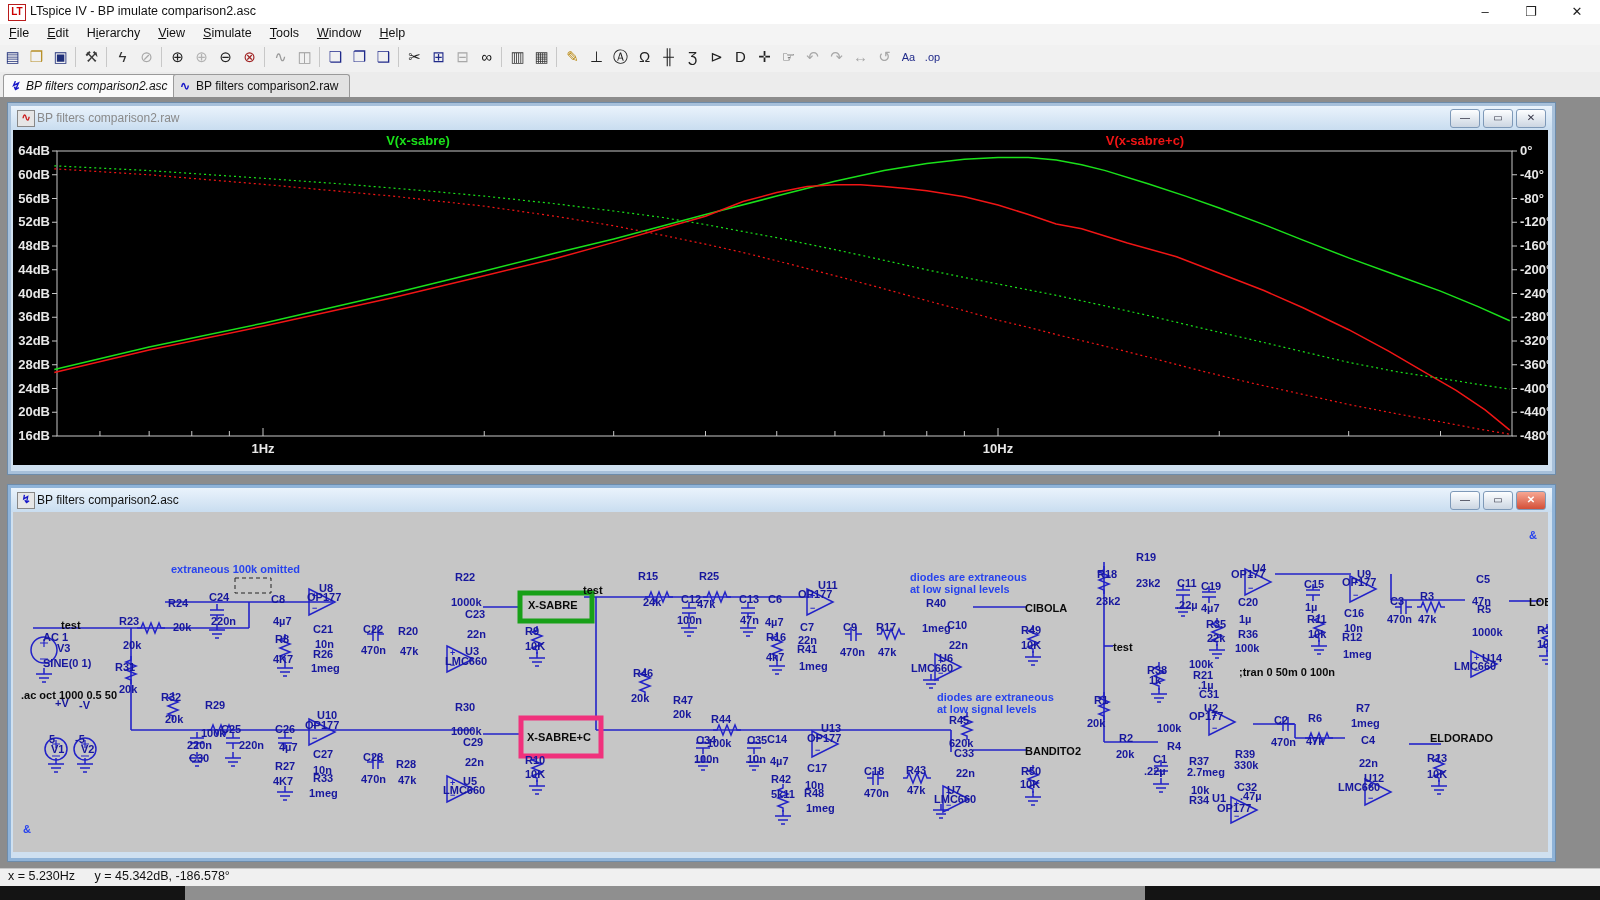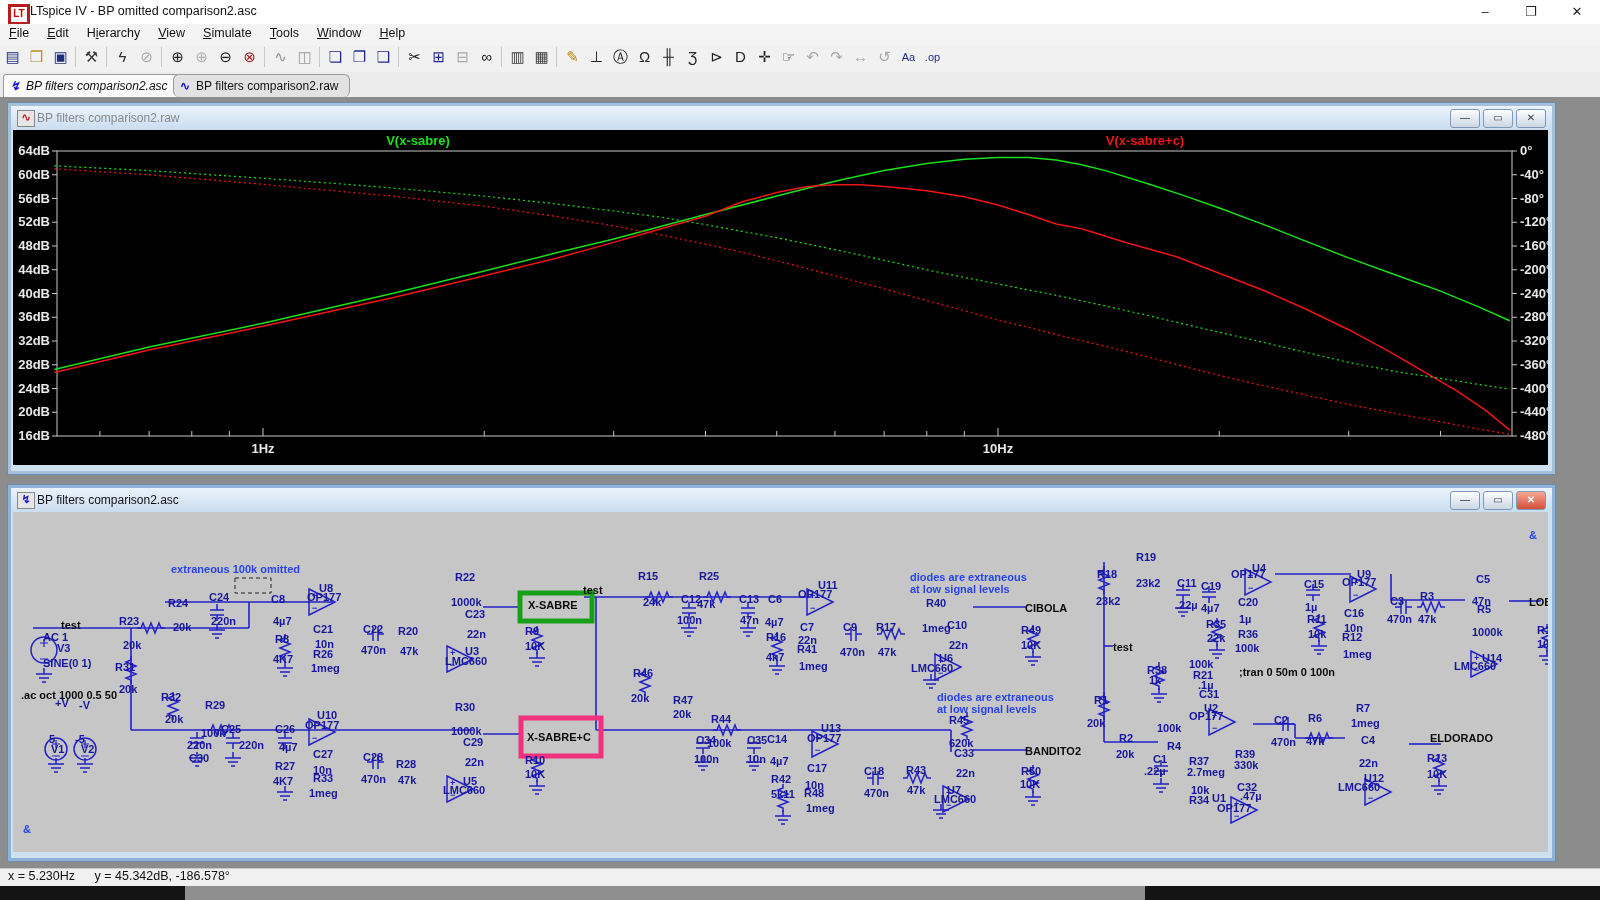--- a/index.html
+++ b/index.html
@@ -1,20 +1,20 @@
 <!DOCTYPE html>
 <html><head>
 <meta charset="utf-8">
 <style>
   html,body{margin:0;padding:0;width:1600px;height:900px;overflow:hidden;
     font-family:"Liberation Sans",sans-serif;-webkit-font-smoothing:antialiased;}
   .titlebar{position:absolute;left:0;top:0;width:1600px;height:24px;background:#ffffff;
     border-bottom:1px solid #e2e2e2;font-size:12.5px;color:#111;}
   .titlebar .apptitle{position:absolute;left:30px;top:4px;}
-  .logo{position:absolute;left:8px;top:4px;width:16px;height:15px;border:3px solid #b91c1c;
+  .logo{position:absolute;left:8px;top:4px;width:16px;height:15px;border:1px solid #b91c1c;
     color:#c00;font-weight:bold;font-size:10px;line-height:13px;text-align:center;}
   .winctl{position:absolute;top:0;height:24px;width:46px;text-align:center;line-height:24px;
     font-size:13px;color:#222;}
   .menubar{position:absolute;left:0;top:24px;width:1600px;height:21px;background:#f4f4f4;
     border-bottom:1px solid #d8d8d8;font-size:12.5px;color:#111;}
   .menubar .mi{display:inline-block;padding:2px 9px;}
   .toolbar{position:absolute;left:0;top:45px;width:1600px;height:27px;background:#f1f1f1;
     border-bottom:1px solid #cfcfcf;}
   .tbi{display:inline-block;width:23px;height:22px;margin:1px 0 0 1px;text-align:center;
     line-height:22px;font-size:15px;vertical-align:top;}
@@ -42,31 +42,31 @@
   .bottomstrip .seg{position:absolute;left:185px;top:0;width:960px;height:14px;background:#8f8f8f;}
   svg text{font-family:"Liberation Sans",sans-serif;}
   .axlab{font-size:13px;font-weight:bold;fill:#e8e8e8;}
   .leg{font-size:13px;font-weight:bold;}
 </style>
 </head>
 <body>
 
 <div class="titlebar">
   <div class="logo">LT</div>
-  <div class="apptitle">LTspice IV - BP omitted comparison2.asc</div>
+  <div class="apptitle">LTspice IV - BP imulate comparison2.asc</div>
   <div class="winctl" style="right:92px">–</div>
   <div class="winctl" style="right:46px">❐</div>
   <div class="winctl" style="right:0">✕</div>
 </div>
 
 <div class="menubar" id="menubar"><span class="mi"><u>F</u>ile</span><span class="mi"><u>E</u>dit</span><span class="mi">H<u>i</u>erarchy</span><span class="mi"><u>V</u>iew</span><span class="mi"><u>S</u>imulate</span><span class="mi"><u>T</u>ools</span><span class="mi"><u>W</u>indow</span><span class="mi"><u>H</u>elp</span></div>
 <div class="toolbar" id="toolbar"><span class="tbi" style="color: rgb(32, 48, 122);">▤</span><span class="tbi" style="color: rgb(184, 145, 42);">❒</span><span class="tbi" style="color: rgb(32, 48, 122);">▣</span><span class="tbsep"></span><span class="tbi" style="color: rgb(58, 58, 58);">⚒</span><span class="tbsep"></span><span class="tbi" style="color: rgb(51, 51, 51);">ϟ</span><span class="tbi" style="color: rgb(168, 168, 168);">⊘</span><span class="tbsep"></span><span class="tbi" style="color: rgb(34, 34, 34);">⊕</span><span class="tbi" style="color: rgb(178, 178, 178);">⊕</span><span class="tbi" style="color: rgb(34, 34, 34);">⊖</span><span class="tbi" style="color: rgb(160, 34, 34);">⊗</span><span class="tbsep"></span><span class="tbi" style="color: rgb(154, 154, 154);">∿</span><span class="tbi" style="color: rgb(154, 154, 154);">◫</span><span class="tbsep"></span><span class="tbi" style="color: rgb(32, 42, 138);">❏</span><span class="tbi" style="color: rgb(32, 42, 138);">❐</span><span class="tbi" style="color: rgb(32, 42, 138);">❑</span><span class="tbsep"></span><span class="tbi" style="color: rgb(34, 34, 34);">✂</span><span class="tbi" style="color: rgb(32, 42, 138);">⊞</span><span class="tbi" style="color: rgb(168, 168, 168);">⊟</span><span class="tbi" style="color: rgb(17, 17, 17);">∞</span><span class="tbsep"></span><span class="tbi" style="color: rgb(58, 58, 58);">▥</span><span class="tbi" style="color: rgb(58, 58, 58);">▦</span><span class="tbsep"></span><span class="tbi" style="color: rgb(184, 134, 11);">✎</span><span class="tbi" style="color: rgb(34, 34, 34);">⊥</span><span class="tbi" style="color: rgb(34, 34, 34);">Ⓐ</span><span class="tbi" style="color: rgb(34, 34, 34);">Ω</span><span class="tbi" style="color: rgb(34, 34, 34);">╫</span><span class="tbi" style="color: rgb(34, 34, 34);">Ʒ</span><span class="tbi" style="color: rgb(34, 34, 34);">⊳</span><span class="tbi" style="color: rgb(34, 34, 34);">D</span><span class="tbi" style="color: rgb(34, 34, 34);">✛</span><span class="tbi" style="color: rgb(34, 34, 34);">☞</span><span class="tbi" style="color: rgb(168, 168, 168);">↶</span><span class="tbi" style="color: rgb(168, 168, 168);">↷</span><span class="tbi" style="color: rgb(168, 168, 168);">↔</span><span class="tbi" style="color: rgb(168, 168, 168);">↺</span><span class="tbi" style="color: rgb(32, 42, 138); font-size: 11px;">Aa</span><span class="tbi" style="color: rgb(32, 42, 138); font-size: 11px;">.op</span></div>
 <div class="tabbar" id="tabbar">
     <div class="tab active" style="left: 3px; font-style: italic;"><span class="tabico">↯</span>BP filters comparison2.asc</div>
-    <div class="tab" style="left: 173px; border-radius: 6px;"><span class="tabico">∿</span>BP filters comparison2.raw</div>
+    <div class="tab" style="left: 173px;"><span class="tabico">∿</span>BP filters comparison2.raw</div>
   </div>
 
 <div class="mdi">
 
   <div class="win" style="left:8px;top:6px;width:1541px;height:365px">
     <div class="wtitle" style="color:#8a8a8a">
       <span class="wicon">∿</span>
       <span class="wt-text">BP filters comparison2.raw</span>
       <span class="wbtn" style="right:72px">—</span>
       <span class="wbtn" style="right:39px">▭</span>

